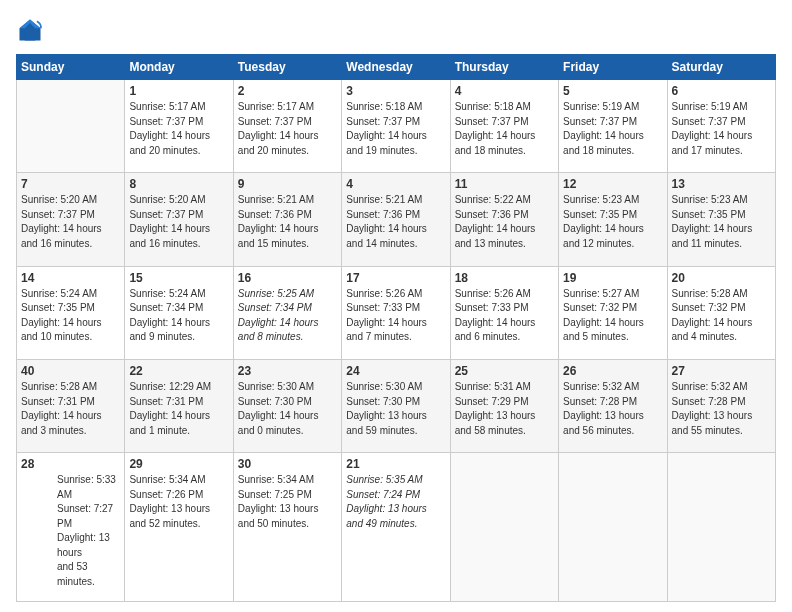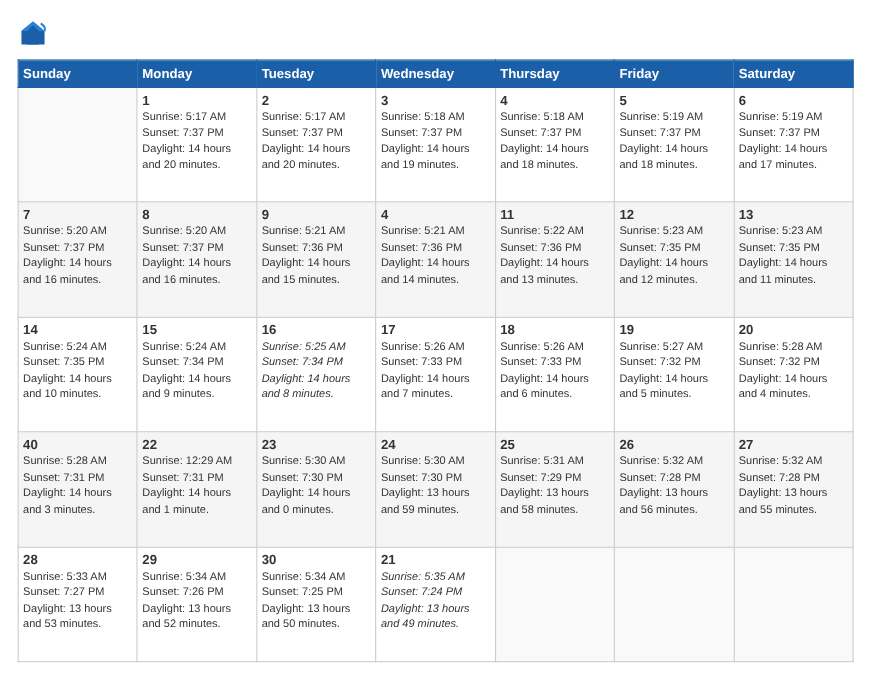--- a/index.html
+++ b/index.html
@@ -326,21 +326,21 @@
             <span class="day-num">27</span>
             <div class="day-detail" style="white-space: pre-line;">Sunrise: 5:32 AM
 Sunset: 7:28 PM
 Daylight: 13 hours
 and 55 minutes.</div>
           </td>
         </tr>
         <tr>
           <td>
             <span class="day-num">28</span>
-            <div class="day-detail" style="white-space: pre-line;">Sunrise: 5:33 AM
+            <div class="day-detail" style="white-space: pre-line; margin-left: 36px;">Sunrise: 5:33 AM
 Sunset: 7:27 PM
 Daylight: 13 hours
 and 53 minutes.</div>
           </td>
           <td>
             <span class="day-num">29</span>
             <div class="day-detail" style="white-space: pre-line;">Sunrise: 5:34 AM
 Sunset: 7:26 PM
 Daylight: 13 hours
 and 52 minutes.</div>

